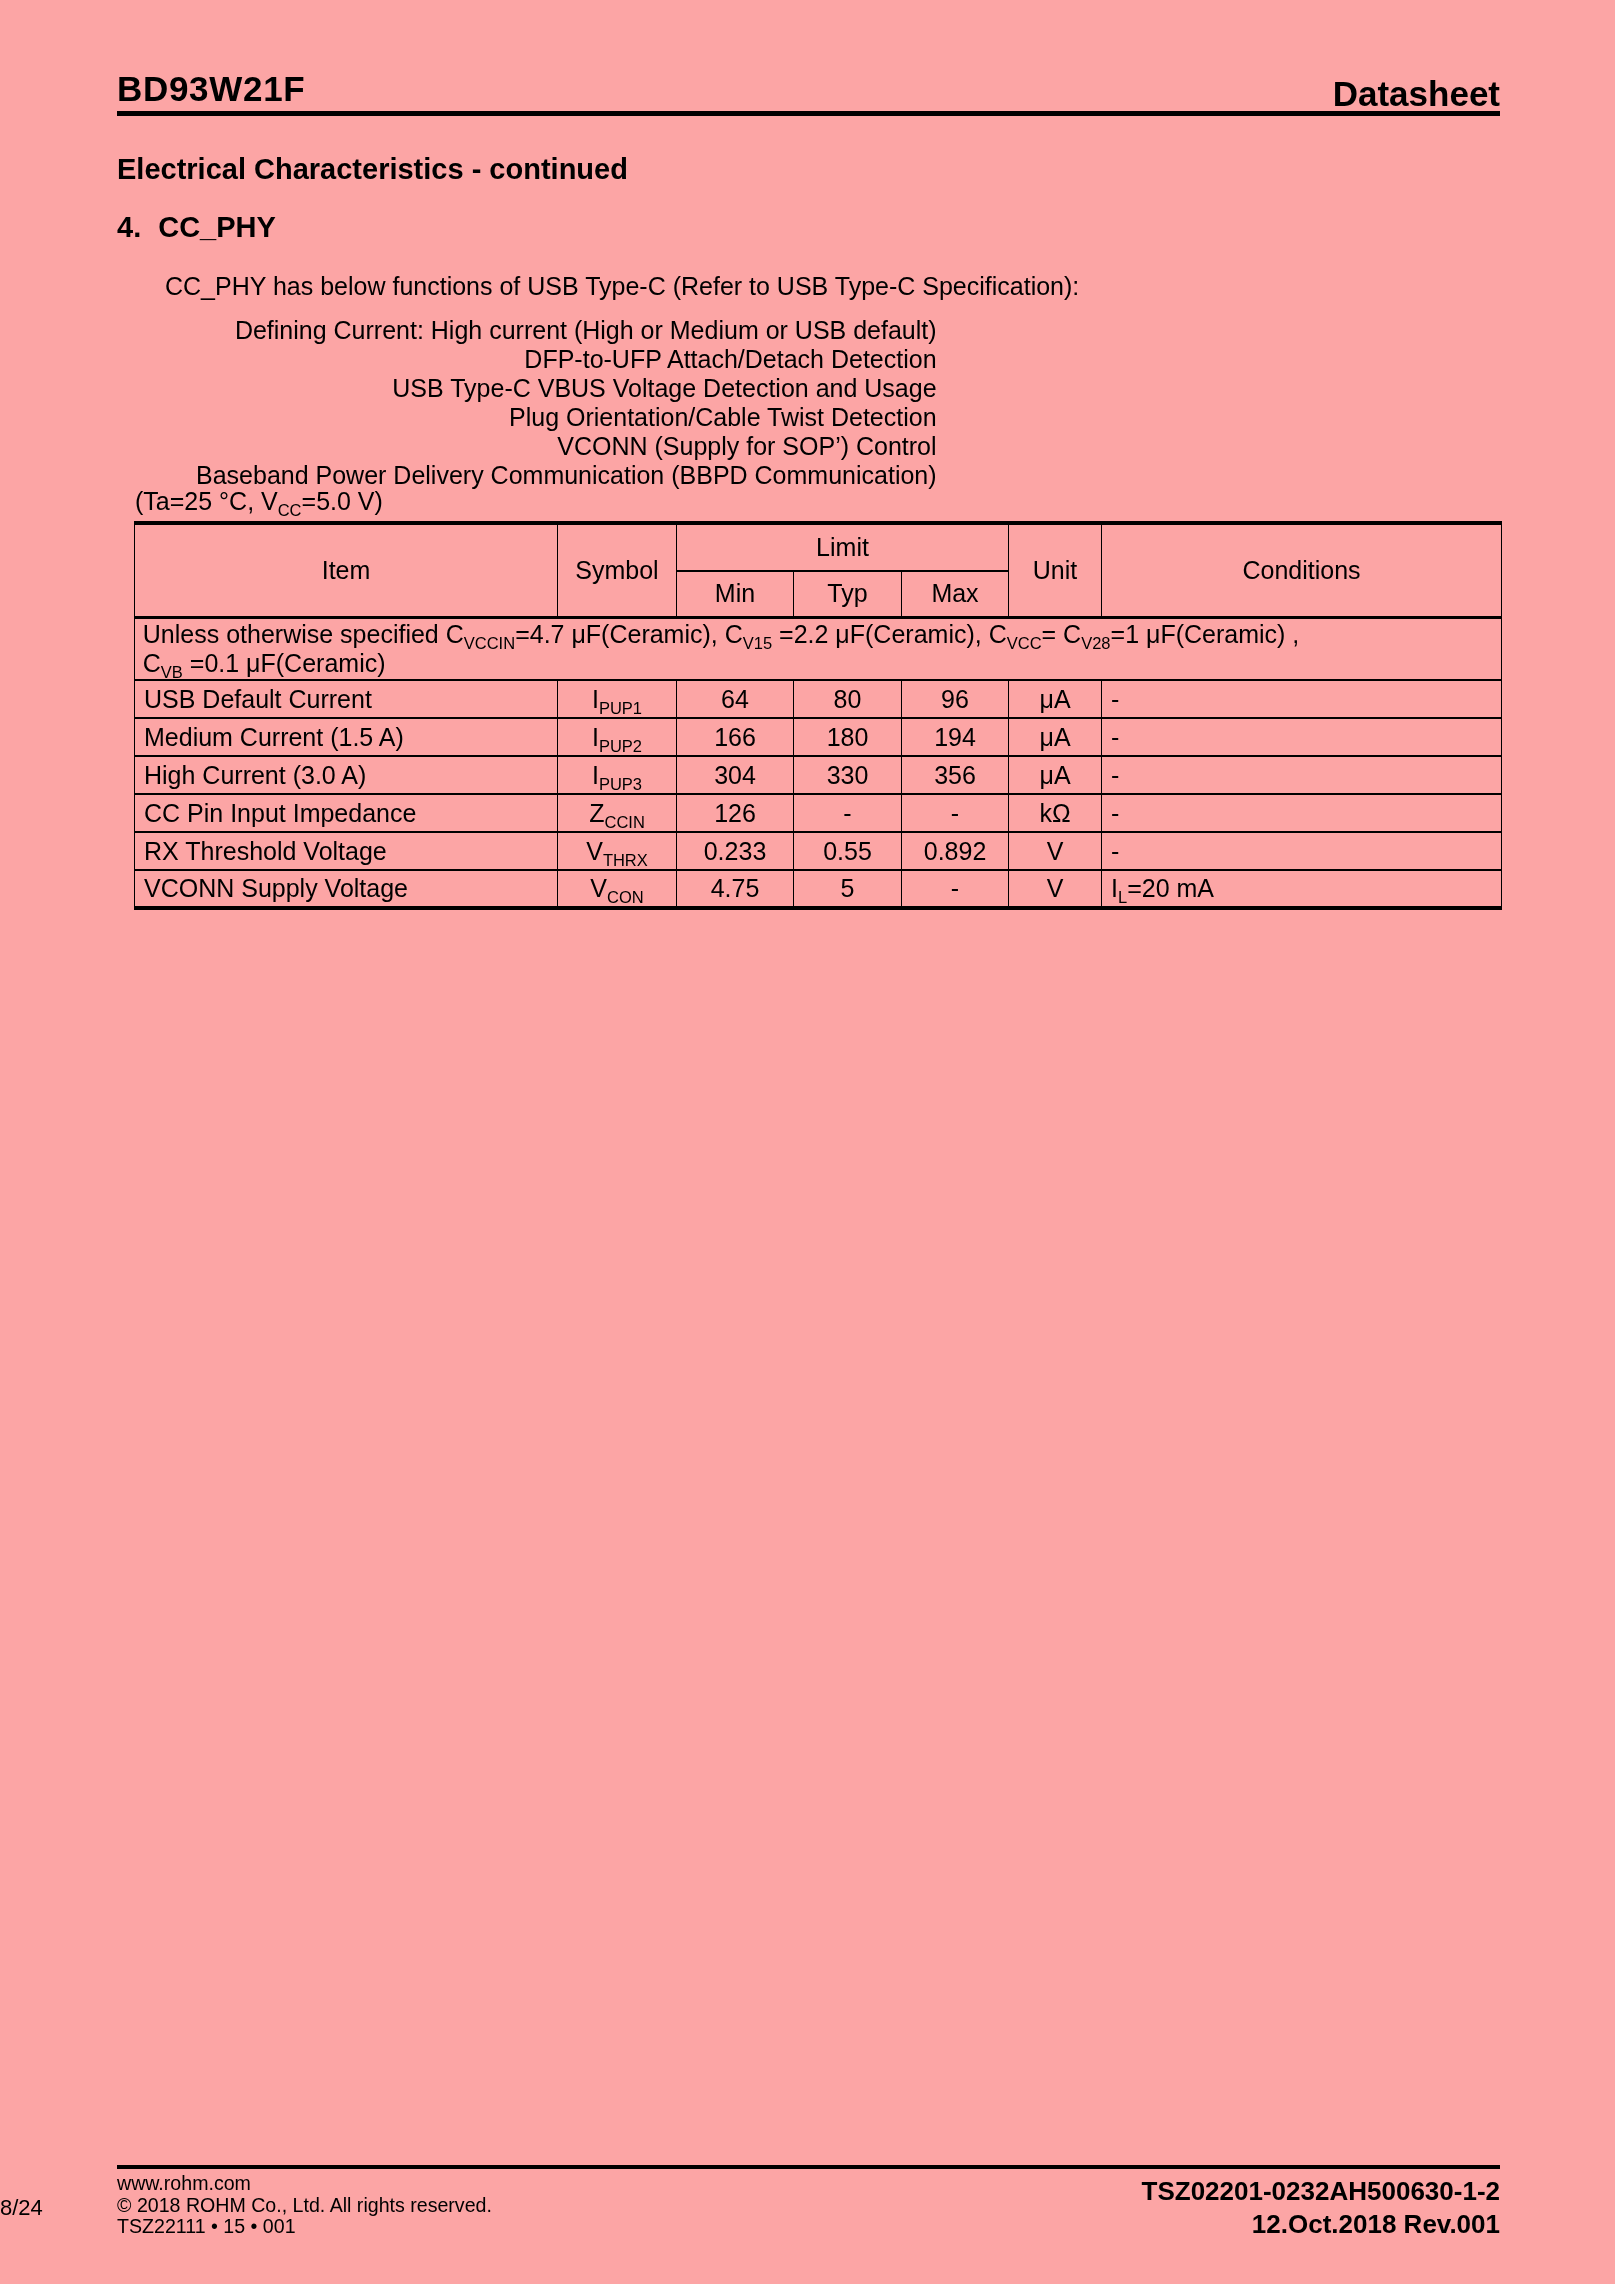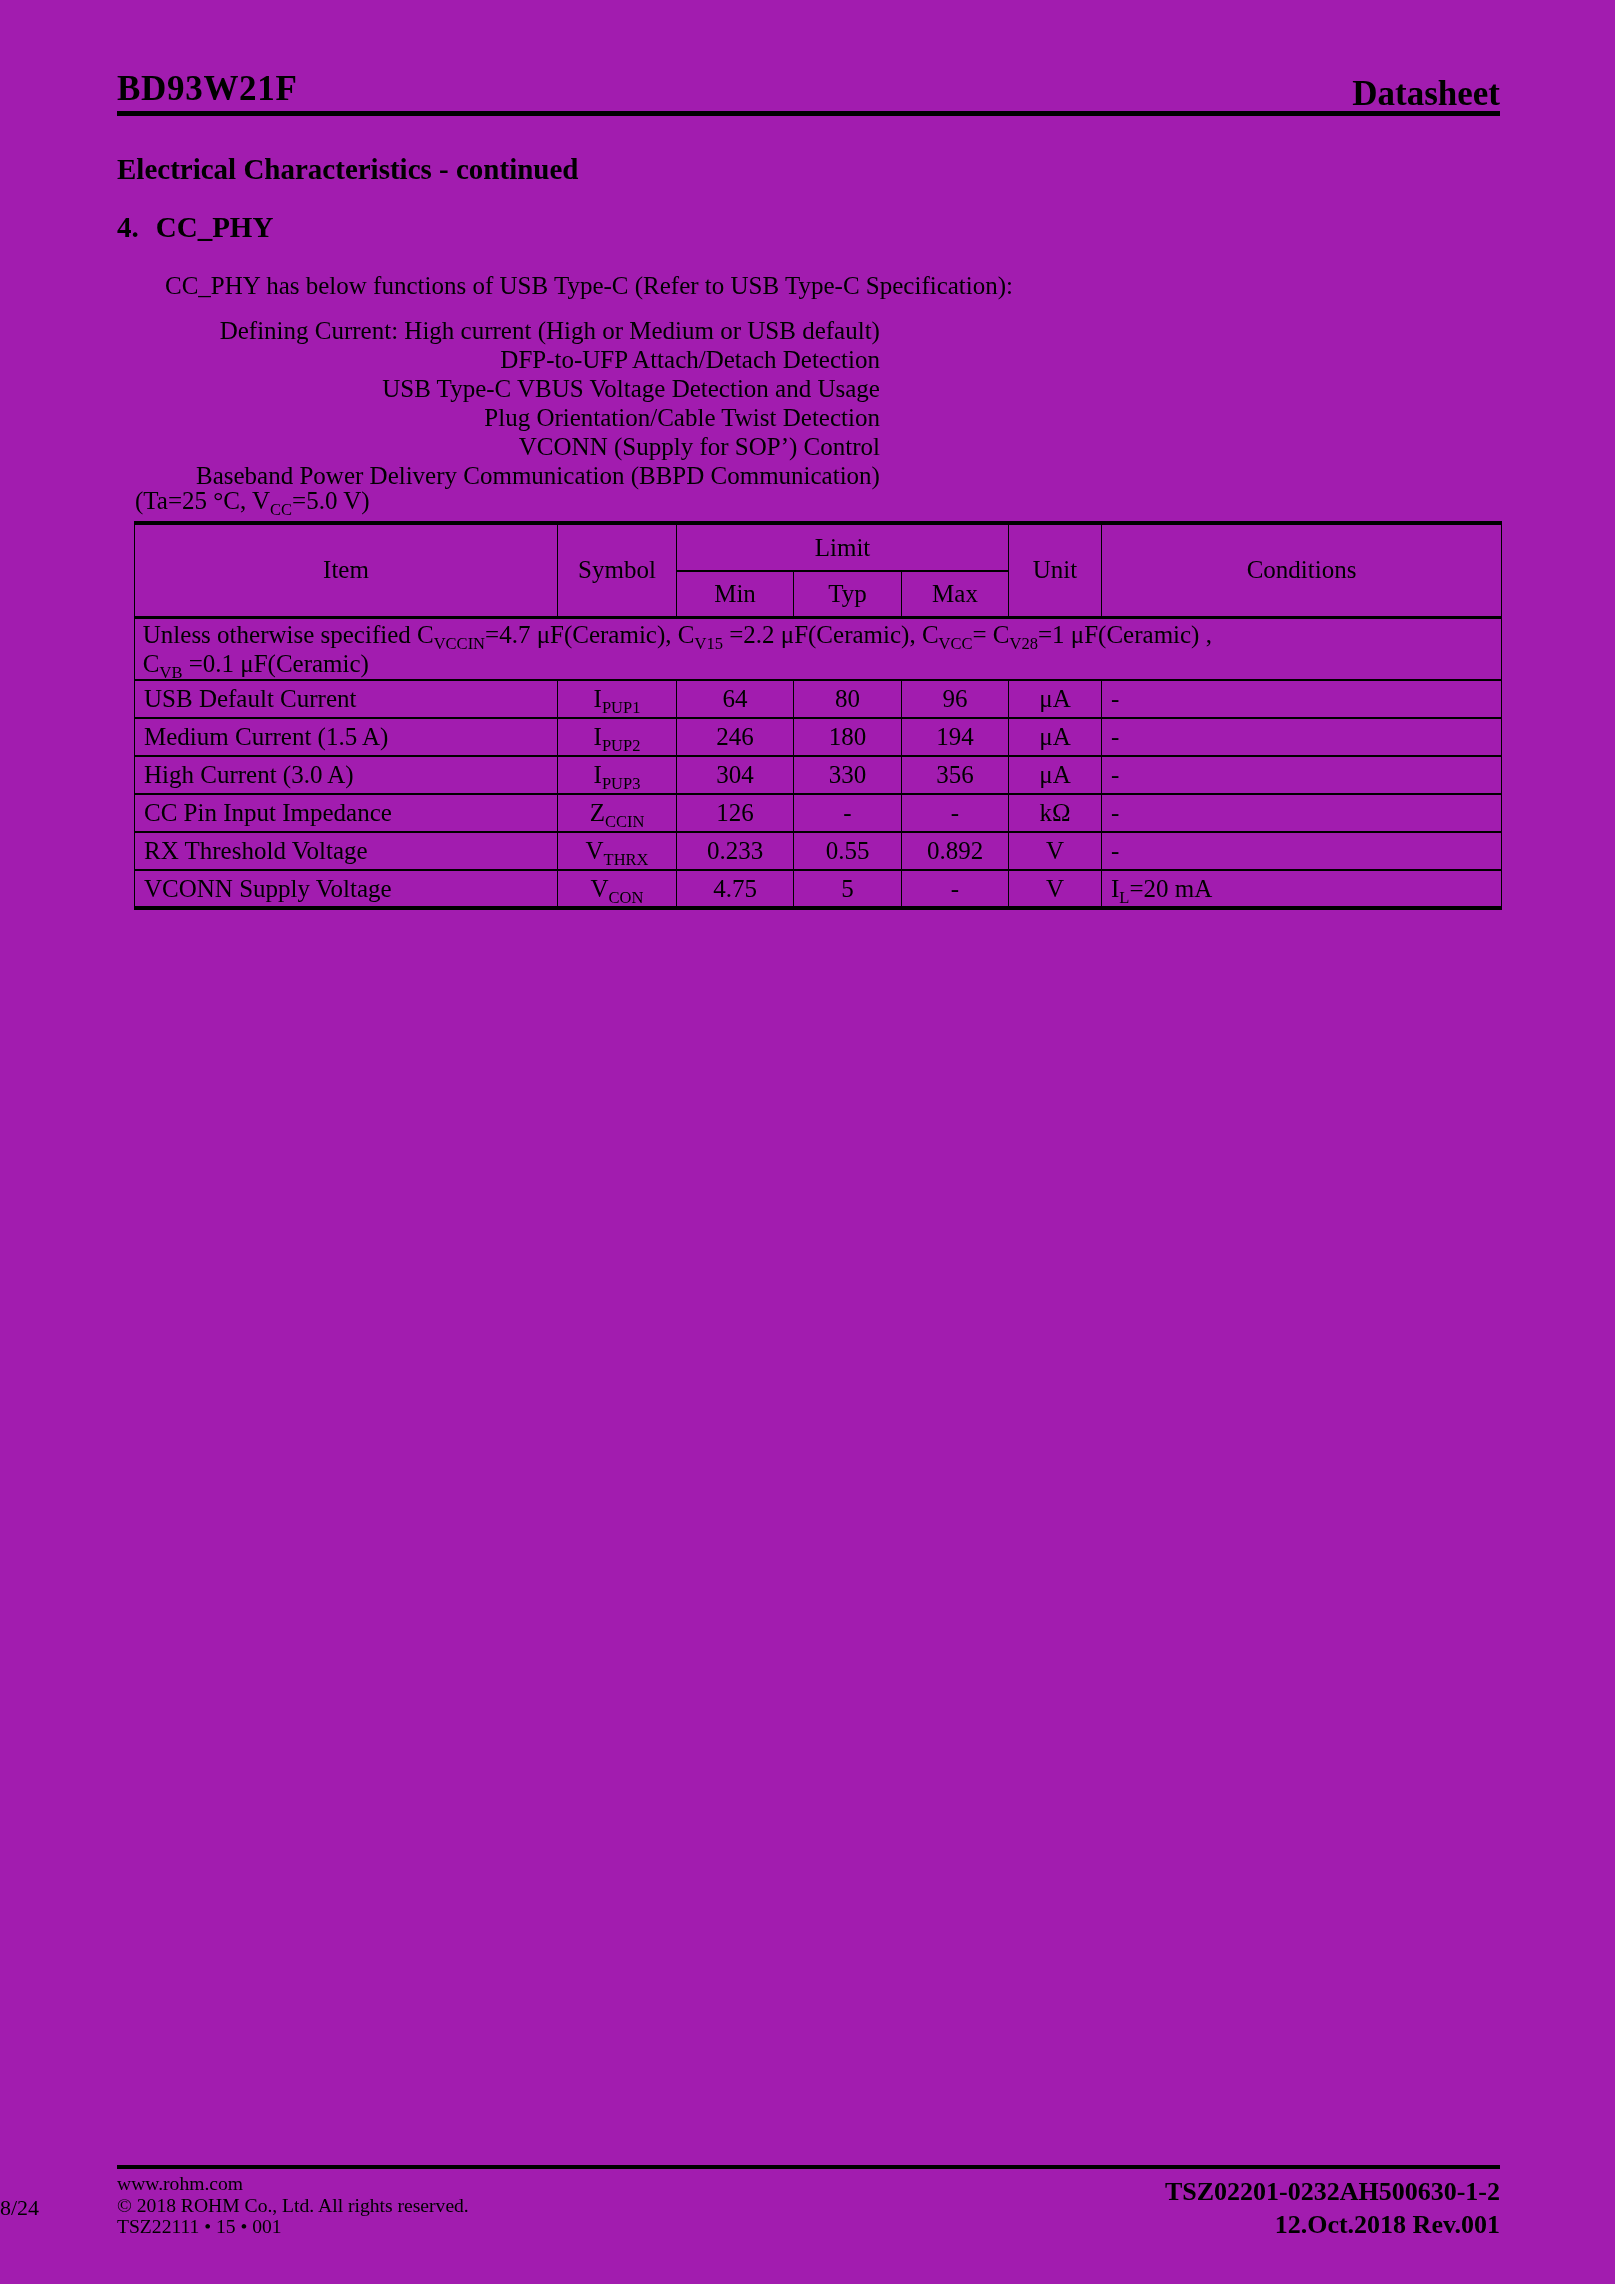--- a/index.html
+++ b/index.html
@@ -1,22 +1,22 @@
 <!DOCTYPE html>
 <html style="font-size:10.4px"><head>
 <meta charset="utf-8">
 <style>
   * { margin:0; padding:0; box-sizing:border-box; }
   html,body { background:#ffffff; }
   .page {
     position:relative;
     width:1616px; height:2284px;
-    background:#a21caf;
+    background:#fca5a5;
     color:#000;
-    font-family:Liberation Serif, serif;
+    font-family:Liberation Sans, sans-serif;
     overflow:hidden;
   }
   .abs { position:absolute; }
 
   
   .part-number { left:117px; top:69px; font-size:35px; font-weight:bold; letter-spacing:0.7px; }
   .doc-type    { right:116px; top:65px; font-size:35px; font-weight:bold;margin-top:9px; }
   .header-rule { left:117px; top:111px; width:1383px; height:4.6px; background:#000; }
 
   
@@ -131,21 +131,21 @@
         <td><span>I</span><sub class="sb">PUP1</sub></td>
         <td>64</td>
         <td>80</td>
         <td>96</td>
         <td>μA</td>
         <td class="al"><span>-</span><sub class="sb"></sub><span></span></td>
       </tr>
       <tr class="data">
         <td class="al">Medium Current (1.5 A)</td>
         <td><span>I</span><sub class="sb">PUP2</sub></td>
-        <td>246</td>
+        <td>166</td>
         <td>180</td>
         <td>194</td>
         <td>μA</td>
         <td class="al"><span>-</span><sub class="sb"></sub><span></span></td>
       </tr>
       <tr class="data">
         <td class="al">High Current (3.0 A)</td>
         <td><span>I</span><sub class="sb">PUP3</sub></td>
         <td>304</td>
         <td>330</td>

